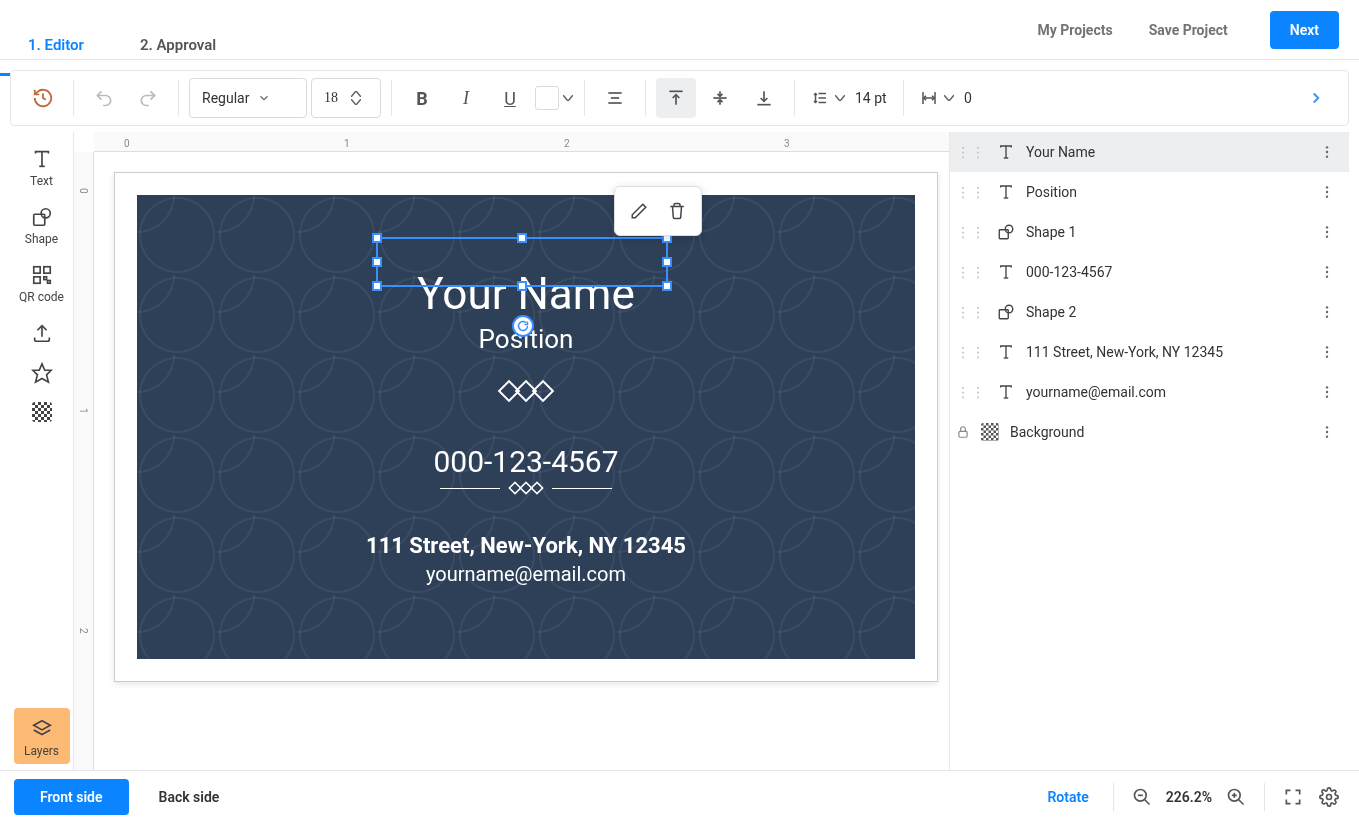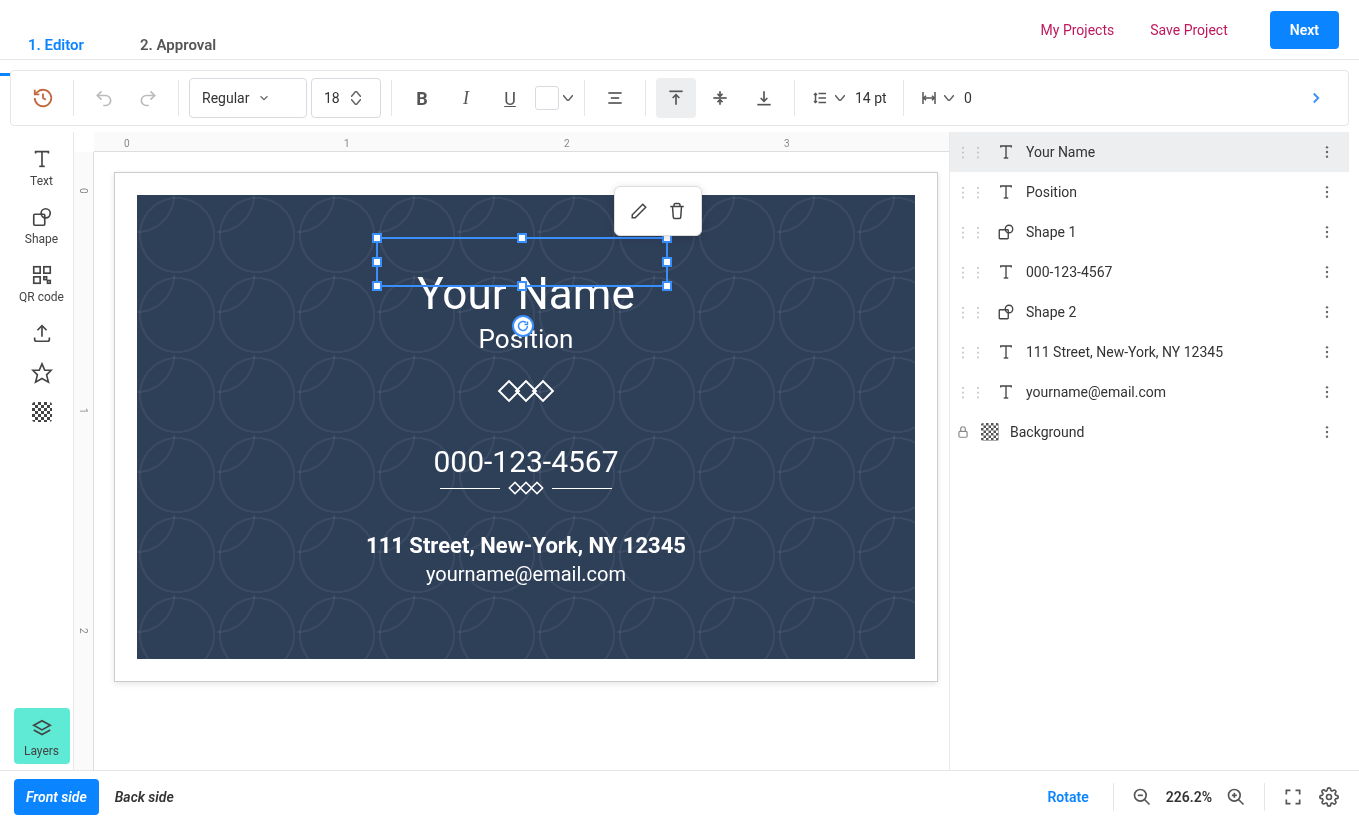--- a/index.html
+++ b/index.html
@@ -30,21 +30,21 @@
     display: flex;
     align-items: center;
     font-size: 15px;
     font-weight: 600;
     color: #555;
     border-bottom: 3px solid transparent;
     cursor: pointer;
   }
   .tab.active { color: #0a84ff; border-bottom-color: #0a84ff; }
   .topnav .spacer { flex: 1; }
-  .topnav-link { padding: 0 18px; font-weight: 400; cursor: pointer; color:#be185d;text-align:right; }
+  .topnav-link { padding: 0 18px; font-weight: 700; cursor: pointer; color:#737373;text-align:right; }
   .btn-primary {
     background: #0a84ff;
     color: #fff;
     padding: 11px 20px;
     border-radius: 4px;
     font-weight: 600;
     cursor: pointer;
     margin-left: 24px;
   }
 
@@ -75,21 +75,21 @@
     border-radius: 4px;
     display: flex; align-items: center;
     padding: 0 10px 0 12px;
     gap: 8px;
     cursor: pointer;
   }
   .select-box span { flex: 1; }
   .select-box .chev { color: #666; }
   .select-font { width: 176px; }
   .select-style { width: 118px; }
-  .select-size { width: 70px; justify-content: space-between; }
+  .select-size { width: 70px; justify-content: space-between; font-family: Liberation Serif, serif; }
   .stepper-v { display: flex; flex-direction: column; gap: 2px; color:#666; }
   .color-swatch {
     width: 24px; height: 24px;
     border: 1px solid #d7dbdf; border-radius: 3px;
     background: #fff;
   }
   .tlabel { font-size: 14px; min-width: 38px; }
 
   
   .mainrow { display: flex; flex: 1; min-height: 0; margin: 6px 10px 0 10px; gap:0; }
@@ -109,21 +109,21 @@
     display: flex;
     flex-direction: column;
     align-items: center;
     gap: 4px;
     padding: 10px 0 6px 0;
     font-size: 12px;
     color: #444;
     cursor: pointer;
     border-radius: 4px;
   }
-  .ltool.layers { margin-top: auto; background: #5eead4; margin-bottom: 6px;}
+  .ltool.layers { margin-top: auto; background: #fdba74; margin-bottom: 6px;}
 
   
   .canvaswrap { flex: 1; position: relative; overflow: hidden; background:#fff; }
   .ruler-h { position: absolute; top:0; left:20px; right:0; height:20px; background:#fafafa; border-bottom:1px solid #ddd; }
   .ruler-v { position: absolute; top:20px; left:0; bottom:0; width:20px; background:#fafafa; border-right:1px solid #ddd; }
   .ruler-h .tick { position:absolute; top:6px; font-size:10px; color:#888; }
   .ruler-v .tick { position:absolute; left:4px; font-size:10px; color:#888; writing-mode: vertical-rl; }
   .canvas {
     position:absolute;
     top:40px; left: 40px;
@@ -199,25 +199,24 @@
 
   
   .bottombar {
     height: 52px;
     display:flex; align-items:center;
     padding: 0 14px;
     border-top:1px solid #e4e6e8;
     gap: 4px;
   }
   .bb-btn {
-    padding: 10px 12px;
+    padding: 10px 26px;
     border-radius:4px;
     font-weight:600;
     cursor:pointer;
-    font-style:italic;
   }
   .bb-btn.primary { background:#0a84ff; color:#fff; }
   .bb-link { color:#0a84ff; font-weight:600; cursor:pointer; margin-left:auto; padding:0 12px; }
   .bb-sep { width:1px; height:28px; background:#e4e6e8; margin:0 8px; }
   .bb-zoom { display:flex; align-items:center; gap:8px; }
   .bb-icon { width:32px; height:32px; display:flex; align-items:center; justify-content:center; cursor:pointer; color:#555; }
 
   svg { display:block; }
 </style>
 </head>

